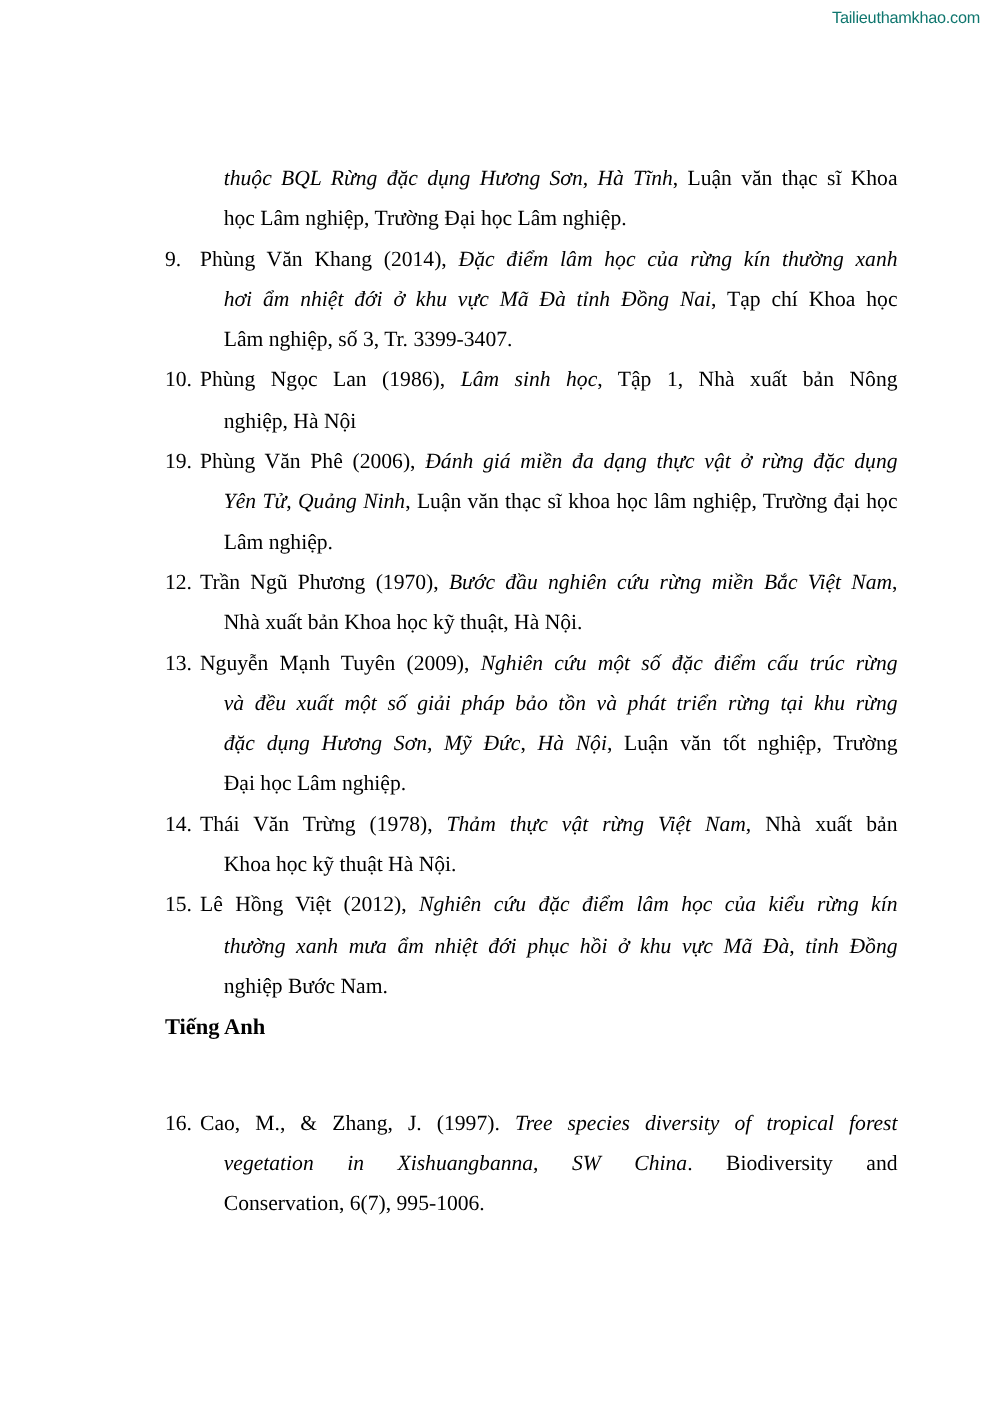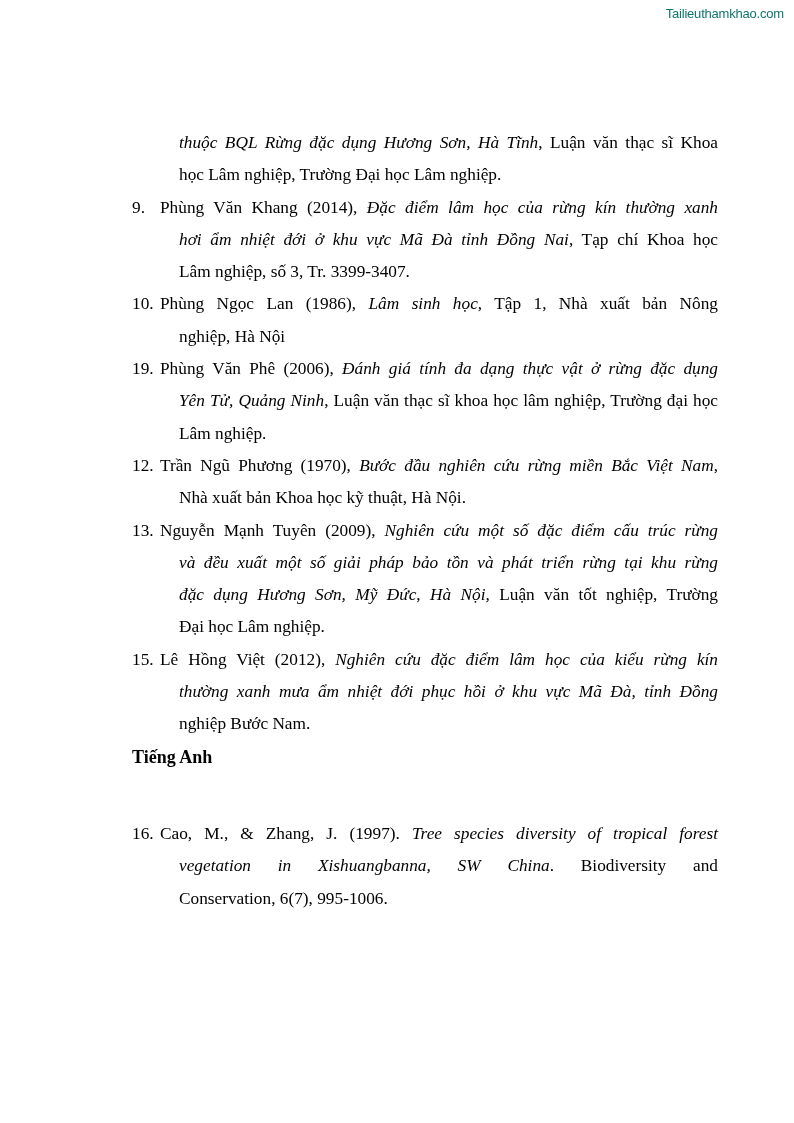--- a/index.html
+++ b/index.html
@@ -33,35 +33,40 @@
         <div class="line just" style="padding-left: 47px;"><i>hơi ẩm nhiệt đới ở khu vực Mã Đà tỉnh Đồng Nai</i><span>, Tạp chí Khoa học</span></div>
         <div class="line just last" style="padding-left: 47px;"><span>Lâm nghiệp, số 3, Tr. 3399-3407.</span></div>
       </div>
       <div class="ref">
         <span class="num line">10.</span>
         <div class="line just" style="padding-left: 28px;"><span>Phùng Ngọc Lan (1986), </span><i>Lâm sinh học</i><span>, Tập 1, Nhà xuất bản Nông</span></div>
         <div class="line just last" style="padding-left: 47px;"><span>nghiệp, Hà Nội</span></div>
       </div>
       <div class="ref">
         <span class="num line">19.</span>
-        <div class="line just" style="padding-left: 28px;"><span>Phùng Văn Phê (2006), </span><i>Đánh giá tính đa dạng thực vật ở rừng đặc dụng</i></div>
+        <div class="line just" style="padding-left: 28px;"><span>Phùng Văn Phê (2006), </span><i>Đánh giá miền đa dạng thực vật ở rừng đặc dụng</i></div>
         <div class="line just" style="padding-left: 47px;"><i>Yên Tử, Quảng Ninh</i><span>, Luận văn thạc sĩ khoa học lâm nghiệp, Trường đại học</span></div>
         <div class="line just last" style="padding-left: 47px;"><span>Lâm nghiệp.</span></div>
       </div>
       <div class="ref">
         <span class="num line">12.</span>
         <div class="line just" style="padding-left: 28px;"><span>Trần Ngũ Phương (1970), </span><i>Bước đầu nghiên cứu rừng miền Bắc Việt Nam</i><span>,</span></div>
         <div class="line just last" style="padding-left: 47px;"><span>Nhà xuất bản Khoa học kỹ thuật, Hà Nội.</span></div>
       </div>
       <div class="ref">
         <span class="num line">13.</span>
         <div class="line just" style="padding-left: 28px;"><span>Nguyễn Mạnh Tuyên (2009), </span><i>Nghiên cứu một số đặc điểm cấu trúc rừng</i></div>
         <div class="line just" style="padding-left: 47px;"><i>và đều xuất một số giải pháp bảo tồn và phát triển rừng tại khu rừng</i></div>
         <div class="line just" style="padding-left: 47px;"><i>đặc dụng Hương Sơn, Mỹ Đức</i><span>, </span><i>Hà Nội,</i><span> Luận văn tốt nghiệp, Trường</span></div>
         <div class="line just last" style="padding-left: 47px;"><span>Đại học Lâm nghiệp.</span></div>
+      </div>
+      <div class="ref">
+        <span class="num line">14.</span>
+        <div class="line just" style="padding-left: 28px;"><span>Thái Văn Trừng (1978), </span><i>Thảm thực vật rừng Việt Nam,</i><span> Nhà xuất bản</span></div>
+        <div class="line just last" style="padding-left: 47px;"><span>Khoa học kỹ thuật Hà Nội.</span></div>
       </div>
       <div class="ref">
         <span class="num line">15.</span>
         <div class="line just" style="padding-left: 28px;"><span>Lê Hồng Việt (2012), </span><i>Nghiên cứu đặc điểm lâm học của kiểu rừng kín</i></div>
         <div class="line just" style="padding-left: 47px;"><i>thường xanh mưa ẩm nhiệt đới phục hồi ở khu vực Mã Đà, tỉnh Đồng</i></div>
         <div class="line just last" style="padding-left: 47px;"><span>nghiệp Bước Nam.</span></div>
       </div>
     </div>
   <div class="heading">Tiếng Anh</div>
   <div id="refs-en">

